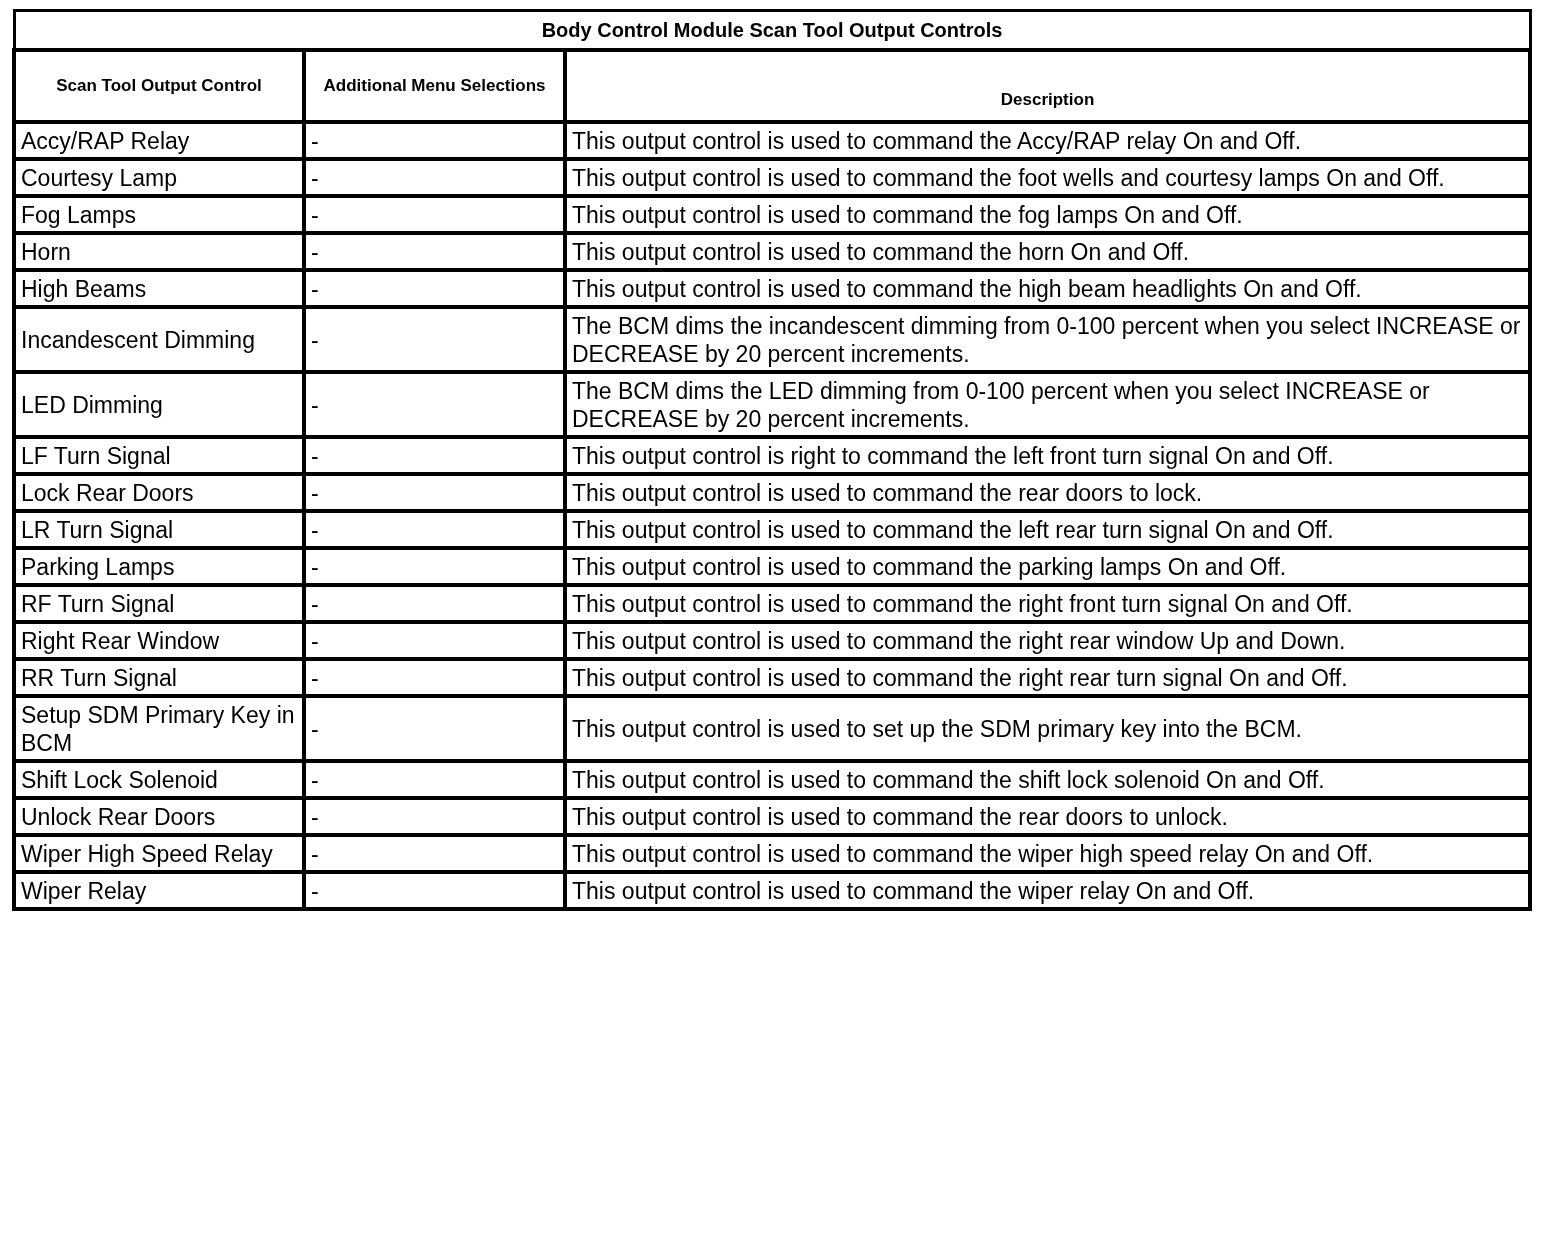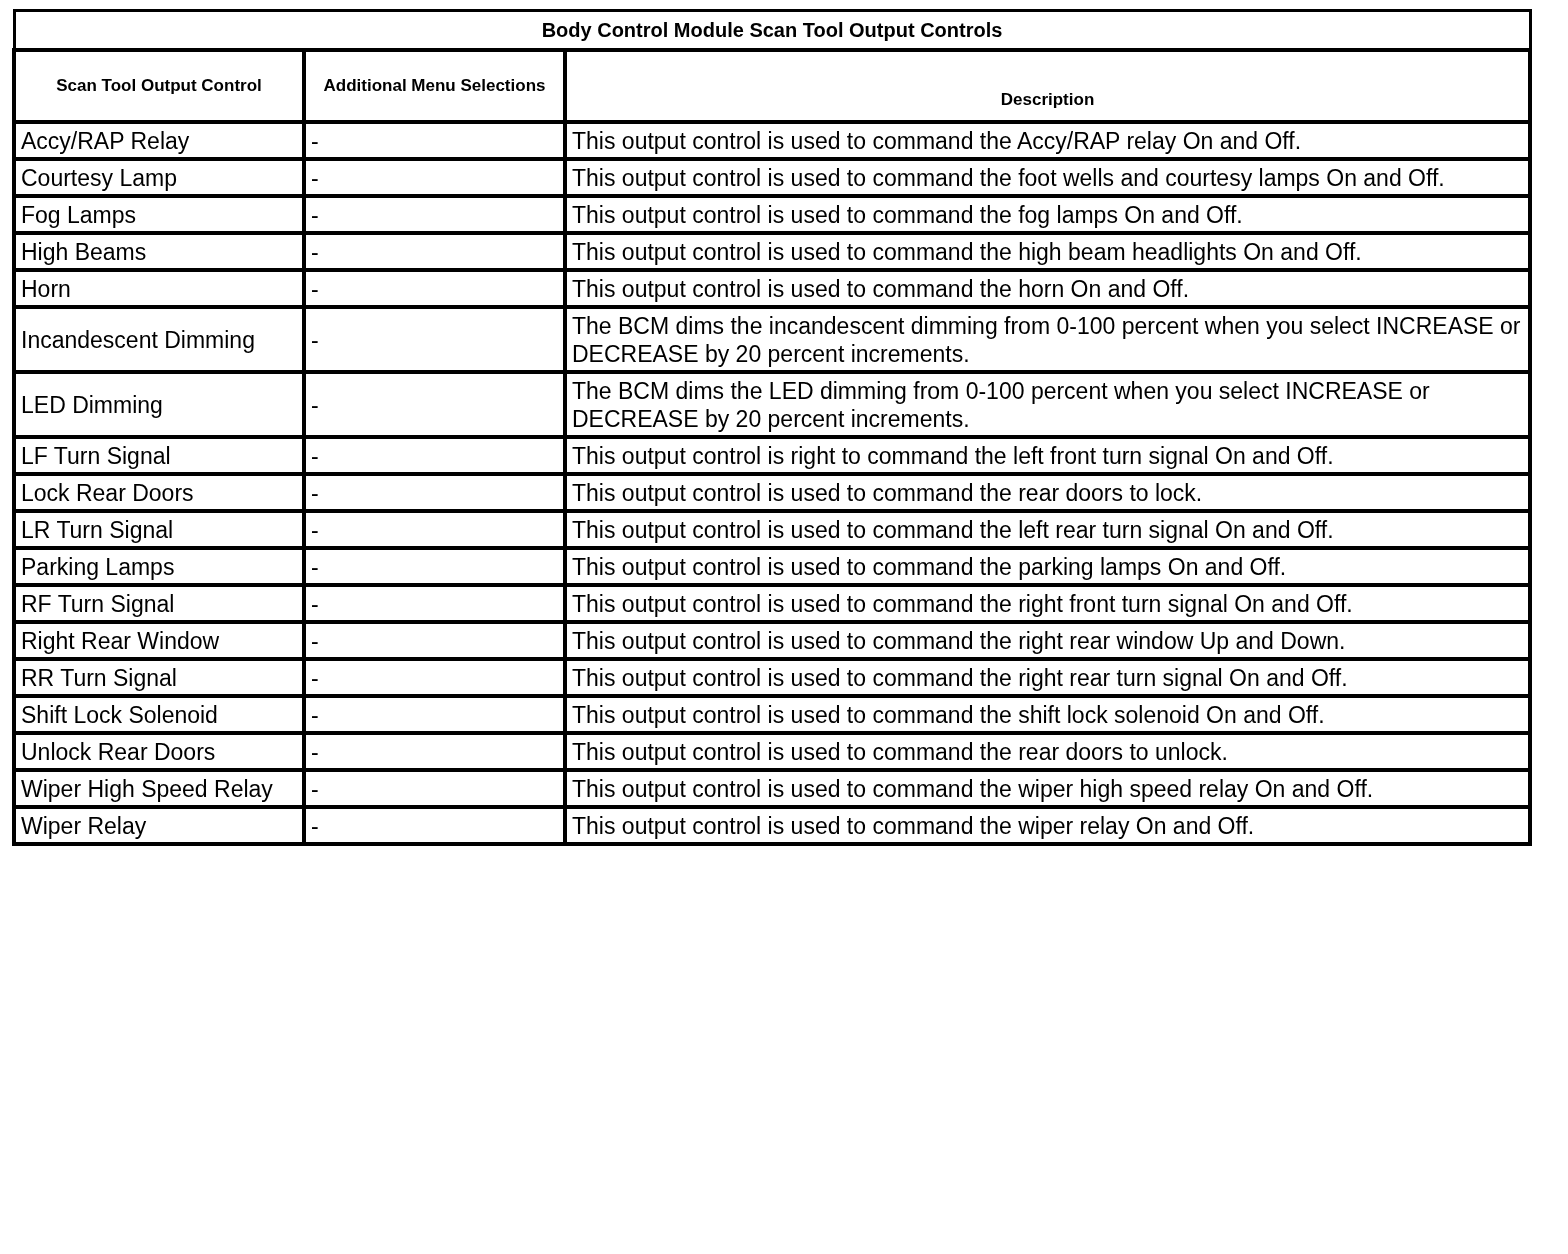--- a/index.html
+++ b/index.html
@@ -52,28 +52,28 @@
           <td>Courtesy Lamp</td>
           <td>-</td>
           <td>This output control is used to command the foot wells and courtesy lamps On and Off.</td>
         </tr>
         <tr class="row">
           <td>Fog Lamps</td>
           <td>-</td>
           <td>This output control is used to command the fog lamps On and Off.</td>
         </tr>
         <tr class="row">
+          <td>Horn</td>
+          <td>-</td>
+          <td>This output control is used to command the horn On and Off.</td>
+        </tr>
+        <tr class="row">
           <td>High Beams</td>
           <td>-</td>
           <td>This output control is used to command the high beam headlights On and Off.</td>
-        </tr>
-        <tr class="row">
-          <td>Horn</td>
-          <td>-</td>
-          <td>This output control is used to command the horn On and Off.</td>
         </tr>
         <tr class="row tall">
           <td>Incandescent Dimming</td>
           <td>-</td>
           <td>The BCM dims the incandescent dimming from 0-100 percent when you select INCREASE or DECREASE by 20 percent increments.</td>
         </tr>
         <tr class="row tall">
           <td>LED Dimming</td>
           <td>-</td>
           <td>The BCM dims the LED dimming from 0-100 percent when you select INCREASE or DECREASE by 20 percent increments.</td>
@@ -106,20 +106,25 @@
         <tr class="row">
           <td>Right Rear Window</td>
           <td>-</td>
           <td>This output control is used to command the right rear window Up and Down.</td>
         </tr>
         <tr class="row">
           <td>RR Turn Signal</td>
           <td>-</td>
           <td>This output control is used to command the right rear turn signal On and Off.</td>
         </tr>
+        <tr class="row tall">
+          <td>Setup SDM Primary Key in BCM</td>
+          <td>-</td>
+          <td>This output control is used to set up the SDM primary key into the BCM.</td>
+        </tr>
         <tr class="row">
           <td>Shift Lock Solenoid</td>
           <td>-</td>
           <td>This output control is used to command the shift lock solenoid On and Off.</td>
         </tr>
         <tr class="row">
           <td>Unlock Rear Doors</td>
           <td>-</td>
           <td>This output control is used to command the rear doors to unlock.</td>
         </tr>

